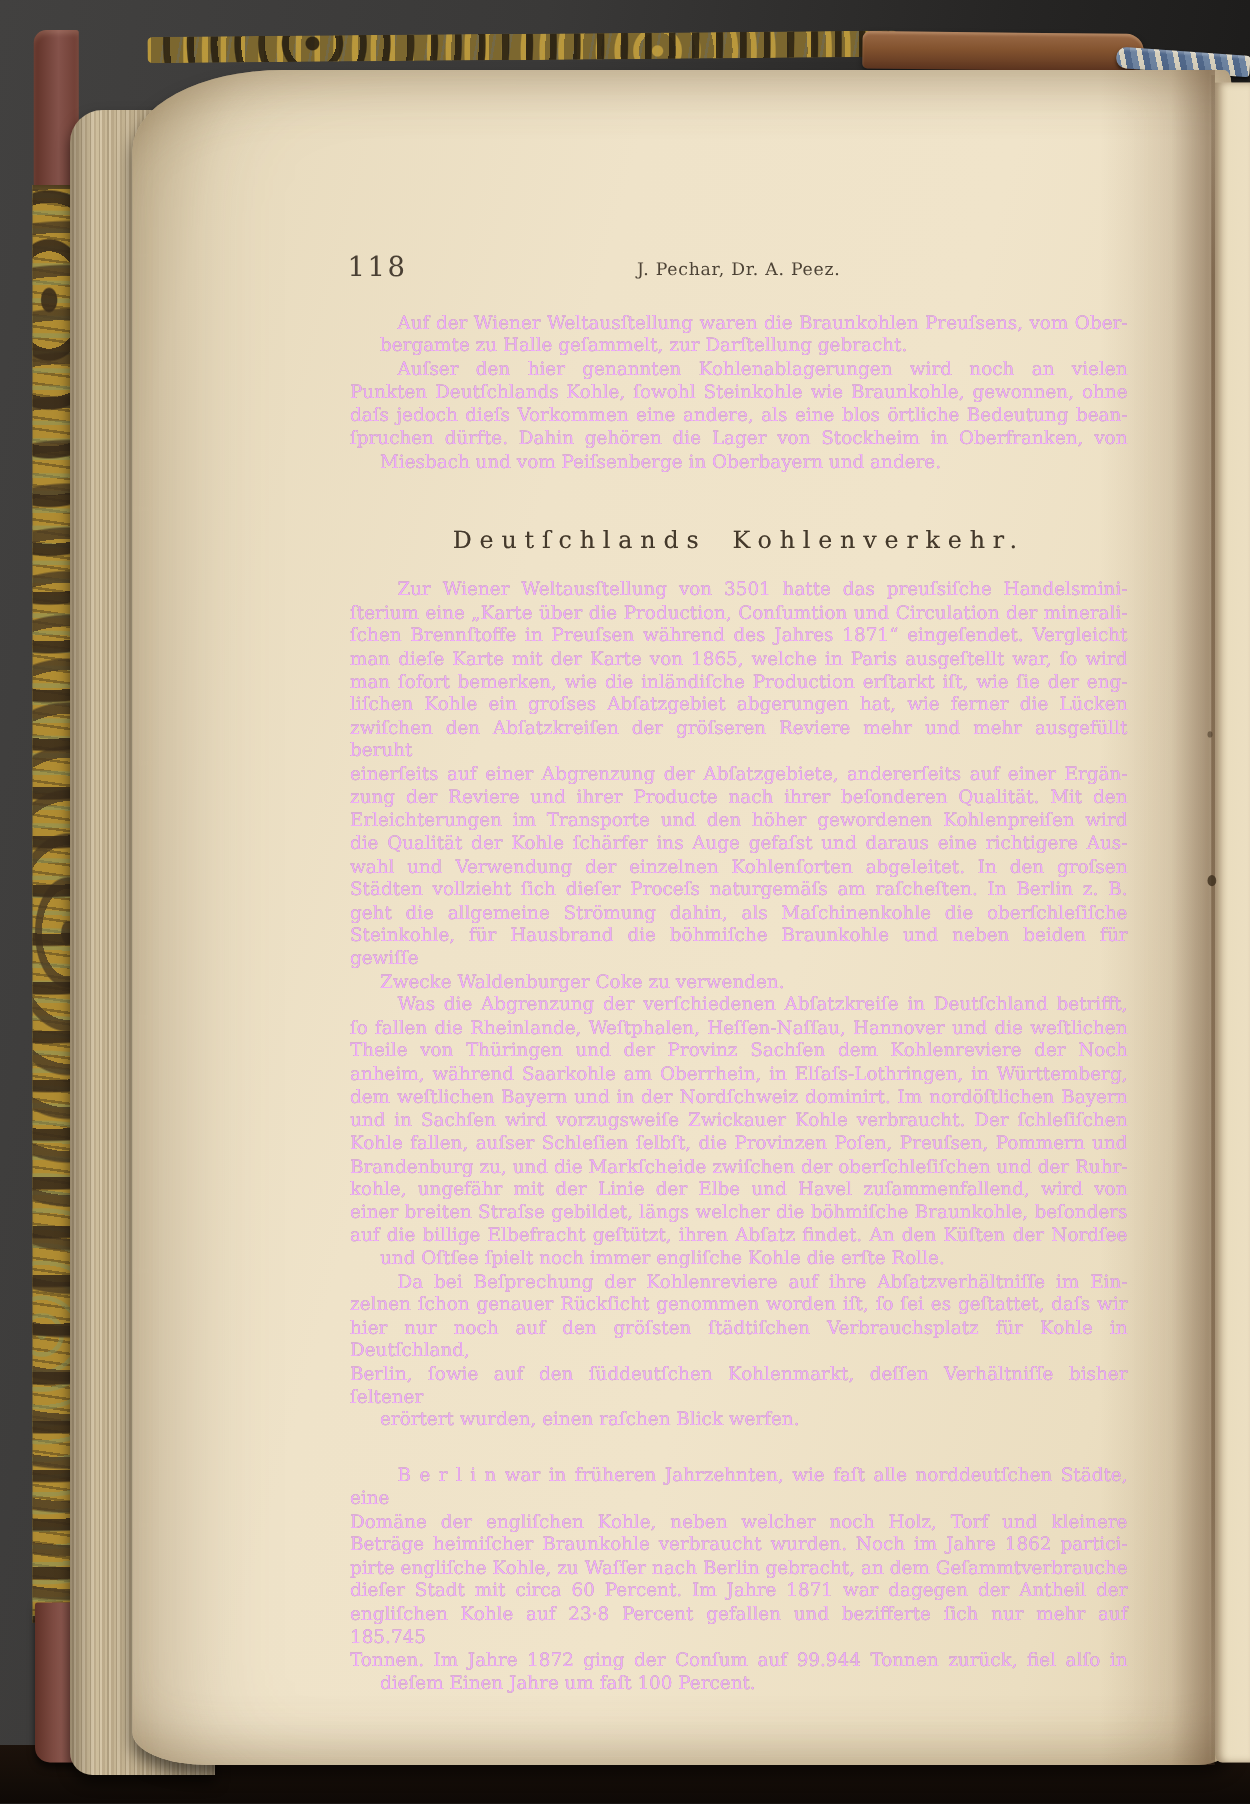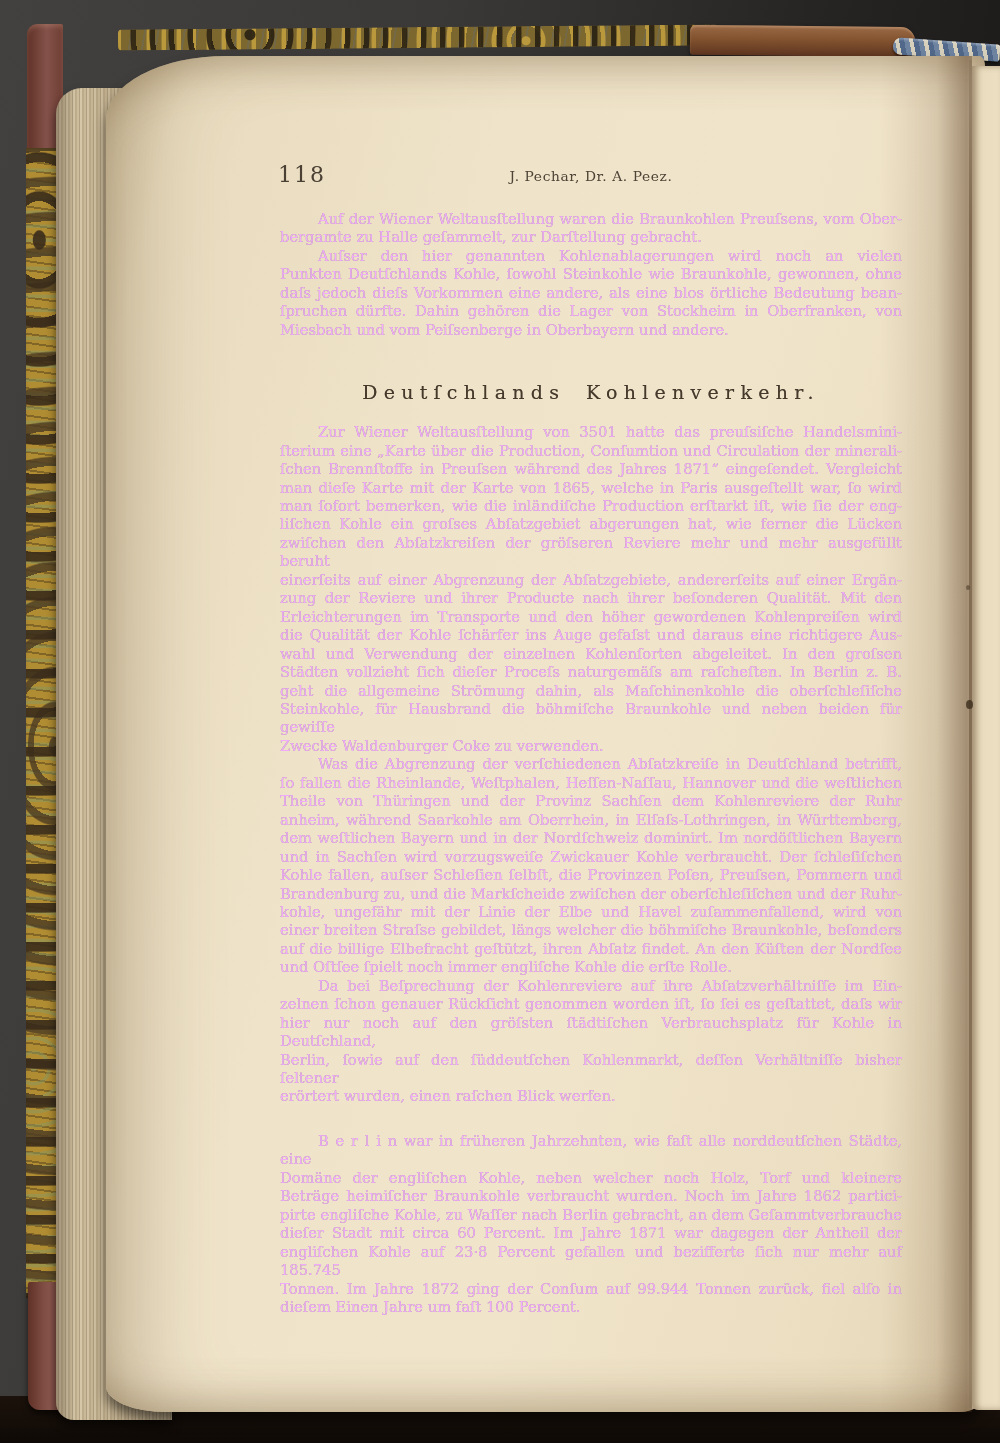--- a/index.html
+++ b/index.html
@@ -74,31 +74,31 @@
   .stitch{position:absolute;left:966px;width:7px;height:9px;border-radius:50%;
     background:#3c2e1d;opacity:.8;}
   .next-page{position:absolute;left:972px;top:66px;width:28px;height:1344px;
     background:linear-gradient(90deg,#dccdad 0%,#ead dbf 40%,#ecdfc2 100%);
     background:linear-gradient(90deg,#dccdad 0%,#eaddbf 40%,#ecdfc2 100%);
     border-radius:0 0 0 6px;
     box-shadow:inset 4px 0 6px rgba(90,64,40,.45);}
 
   
   .text-block{position:absolute;left:280px;top:166px;width:622px;color:#473d2f;}
-  .head-row{position:relative;height:26px;}
+  .head-row{position:relative;height:26px;margin-top:40px;}
   .page-num{position:absolute;left:-2px;top:-4px;font-size:22px;letter-spacing:2px;color:#4a4034;}
   .running-head{position:absolute;left:0;right:0;top:2px;text-align:center;
     font-size:13.8px;letter-spacing:.6px;color:#4d4336;}
   .para{margin:0;}
   .para.spaced{margin-top:26px;}
   .para:first-of-type{margin-top:18px;}
   .line{font-size:14.7px;line-height:18.45px;text-align:justify;text-align-last:justify;
         white-space:normal;color:#f0abfc;text-shadow:0 0 .5px rgba(70,60,45,.55);}
   .line.first{text-indent:38px;}
-  .line.final{text-align-last:left;}
+  .line.final{text-align-last:left;margin-left:24px;}
   .section-heading{margin:42px 0 20px;text-align:center;font-size:19px;
     letter-spacing:.33em;word-spacing:.45em;color:#44392b;
     text-shadow:0 0 .5px rgba(70,60,45,.55);}
 </style>
 </head>
 <body>
 
 <div class="scene">
   <div class="backdrop"></div>
   <div class="table-surface"></div>
@@ -155,21 +155,21 @@
           <div class="line">die Qualität der Kohle ſchärfer ins Auge gefaſst und daraus eine richtigere Aus-</div>
           <div class="line">wahl und Verwendung der einzelnen Kohlenſorten abgeleitet.  In den groſsen</div>
           <div class="line">Städten vollzieht ſich dieſer Proceſs naturgemäſs am raſcheſten.  In Berlin z. B.</div>
           <div class="line">geht die allgemeine Strömung dahin, als Maſchinenkohle die oberſchleſiſche</div>
           <div class="line">Steinkohle, für Hausbrand die böhmiſche Braunkohle und neben beiden für gewiſſe</div>
           <div class="line final">Zwecke Waldenburger Coke zu verwenden.</div>
         </div>
         <div class="para">
           <div class="line first">Was die Abgrenzung der verſchiedenen Abſatzkreiſe in Deutſchland betrifft,</div>
           <div class="line">ſo fallen die Rheinlande, Weſtphalen, Heſſen-Naſſau, Hannover und die weſtlichen</div>
-          <div class="line">Theile von Thüringen und der Provinz Sachſen dem Kohlenreviere der Ruhr</div>
+          <div class="line">Theile von Thüringen und der Provinz Sachſen dem Kohlenreviere der Noch</div>
           <div class="line">anheim, während Saarkohle am Oberrhein, in Elſaſs-Lothringen, in Württemberg,</div>
           <div class="line">dem weſtlichen Bayern und in der Nordſchweiz dominirt. Im nordöſtlichen Bayern</div>
           <div class="line">und in Sachſen wird vorzugsweiſe Zwickauer Kohle verbraucht.  Der ſchleſiſchen</div>
           <div class="line">Kohle fallen, auſser Schleſien ſelbſt, die Provinzen Poſen, Preuſsen, Pommern und</div>
           <div class="line">Brandenburg zu, und die Markſcheide zwiſchen der oberſchleſiſchen und der Ruhr-</div>
           <div class="line">kohle, ungefähr mit der Linie der Elbe und Havel zuſammenfallend, wird von</div>
           <div class="line">einer breiten Straſse gebildet, längs welcher die böhmiſche Braunkohle, beſonders</div>
           <div class="line">auf die billige Elbefracht geſtützt, ihren Abſatz findet. An den Küſten der Nordſee</div>
           <div class="line final">und Oſtſee ſpielt noch immer engliſche Kohle die erſte Rolle.</div>
         </div>

